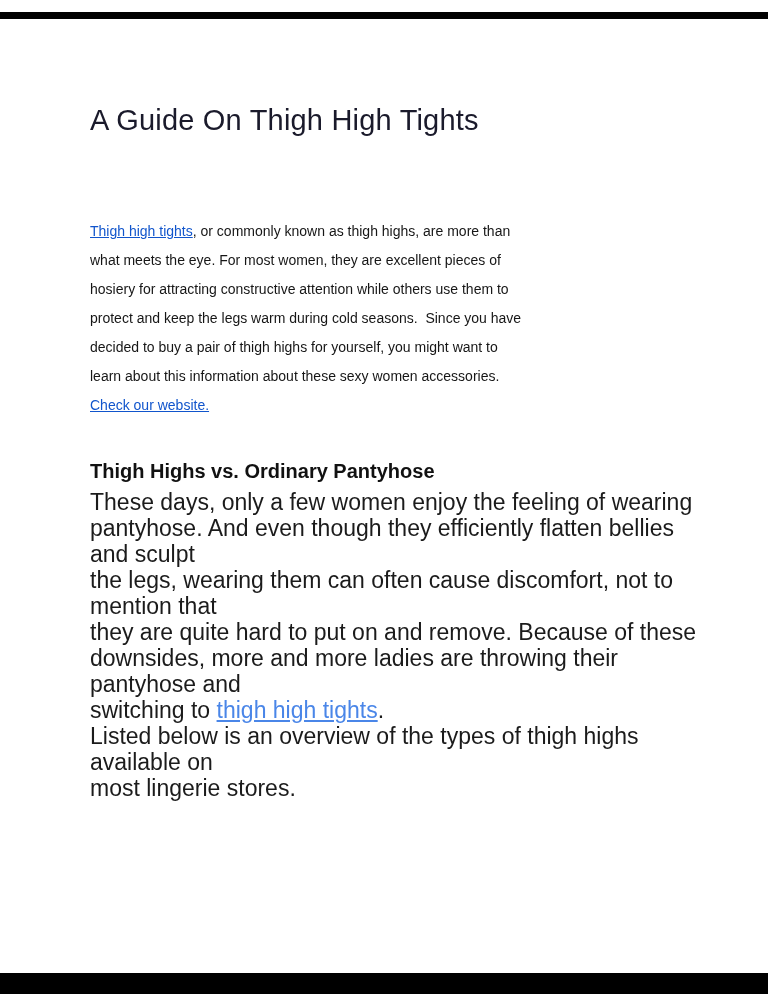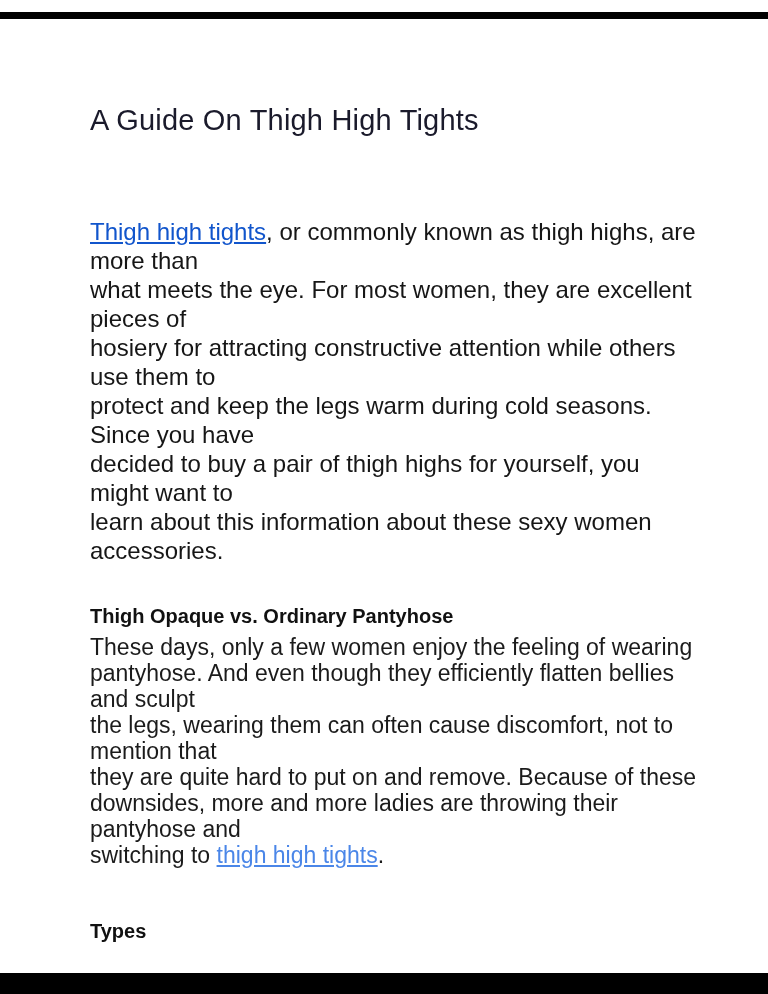--- a/index.html
+++ b/index.html
@@ -33,21 +33,21 @@
   }
   h1.doc-title {
     font-size: 29px;
     font-weight: 400;
     color: #1a1a2b;
     letter-spacing: 0.2px;
     margin-bottom: 80px;
     line-height: 1.15;
   }
   p.intro {
-    font-size: 24px;
+    font-size: 14px;
     line-height: 29px;
     color: #161616;
     white-space: pre-wrap;
   }
   a.doc-link {
     color: #1155cc;
     text-decoration: underline;
     cursor: pointer;
   }
   a.doc-link.light {
@@ -99,31 +99,32 @@
   <div class="content">
 
     <h1 class="doc-title">A Guide On Thigh High Tights</h1>
 
     <p class="intro"><a class="doc-link">Thigh high tights</a><span>, or commonly known as thigh highs, are more than
 what meets the eye. For most women, they are excellent pieces of
 hosiery for attracting constructive attention while others use them to
 protect and keep the legs warm during cold seasons.  Since you have
 decided to buy a pair of thigh highs for yourself, you might want to
 learn about this information about these sexy women accessories.
-</span></p>
+</span><a class="doc-link">Check our website.</a></p>
 
-    <h2 class="section-heading">Thigh Opaque vs. Ordinary Pantyhose</h2>
+    <h2 class="section-heading">Thigh Highs vs. Ordinary Pantyhose</h2>
 
     <p class="body-text"><span>These days, only a few women enjoy the feeling of wearing
 pantyhose. And even though they efficiently flatten bellies and sculpt
 the legs, wearing them can often cause discomfort, not to mention that
 they are quite hard to put on and remove. Because of these
 downsides, more and more ladies are throwing their pantyhose and
 switching to </span><a class="doc-link light">thigh high tights</a><span>.</span></p>
 
-    <h2 class="section-heading types">Types</h2>
 
+    <p class="body-text"><span>Listed below is an overview of the types of thigh highs available on
+most lingerie stores.</span></p>
 
 
   </div>
 
   <div class="bottom-bar"></div>
 </div>
 
 </body></html>

